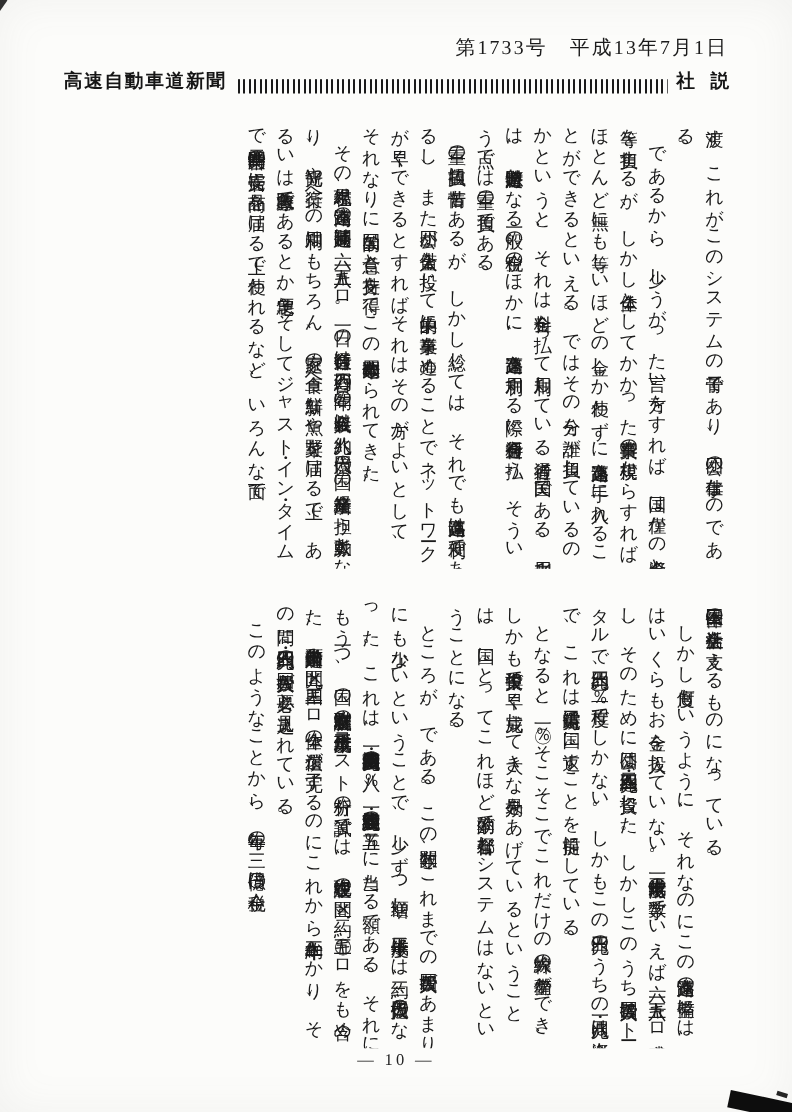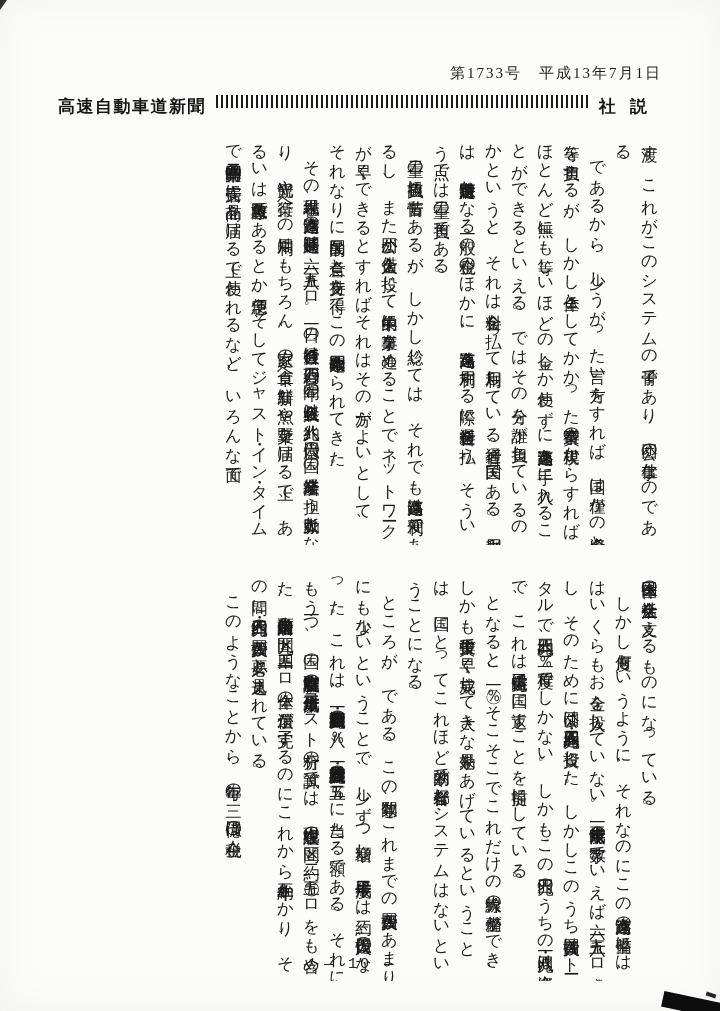--- a/index.html
+++ b/index.html
@@ -14,31 +14,31 @@
     margin: 0 auto;
     background: #fcfcfa;
     overflow: hidden;
     color: #1c1c1c;
     font-family: "Liberation Serif", "DejaVu Serif", serif;
     box-shadow: inset 0 0 40px rgba(120,120,115,0.08);
   }
 
   
   .issue-line {
-    padding-top: 64px;
+    padding-top: 31px;
     padding-right: 58px;
     text-align: right;
-    font-size: 15px;
+    font-size: 18px;
     letter-spacing: 2px;
     color: #1b1b1b;
   }
   .rule-line {
     display: flex;
-    align-items: flex-start;
-    margin: 12px 68px 0 58px;
+    align-items: flex-end;
+    margin: 12px 52px 0 58px;
     height: 18px;
   }
   .masthead {
     font-size: 17px;
     font-weight: 600;
     letter-spacing: 1.5px;
     white-space: nowrap;
     color: #161616;
   }
   .bars {
@@ -81,21 +81,20 @@
   
   .page-number {
     position: absolute;
     left: 0;
     right: 0;
     bottom: 38px;
     text-align: center;
     font-size: 15px;
     letter-spacing: 3px;
     color: #222;
-    font-family: Liberation Mono, monospace;
   }
 
   
   .artifact { position: absolute; background: #0d0d0d; }
   .artifact.top-left {
     left: 0; top: 0;
     width: 7px; height: 10px;
     clip-path: polygon(0 0, 100% 0, 0 100%);
     opacity: 0.85;
   }

